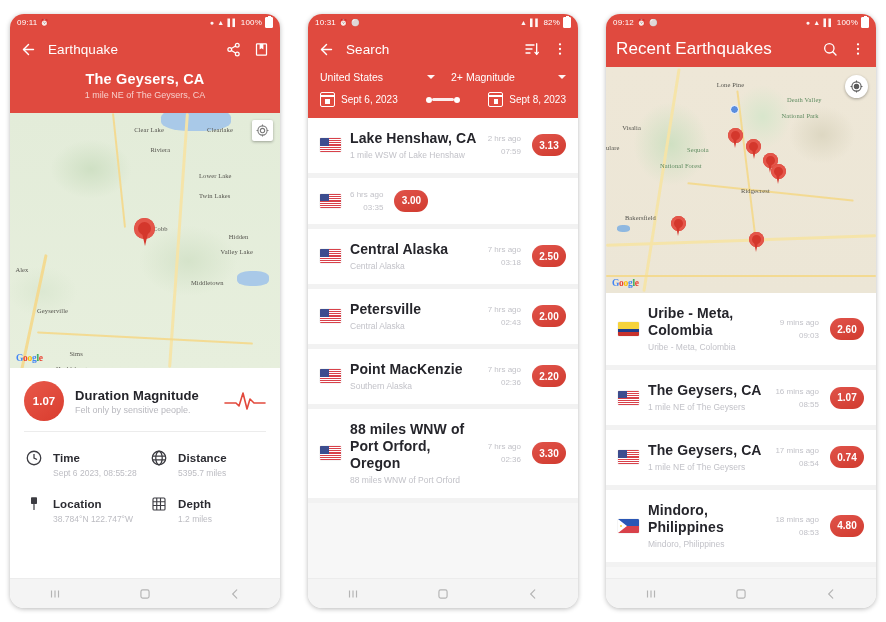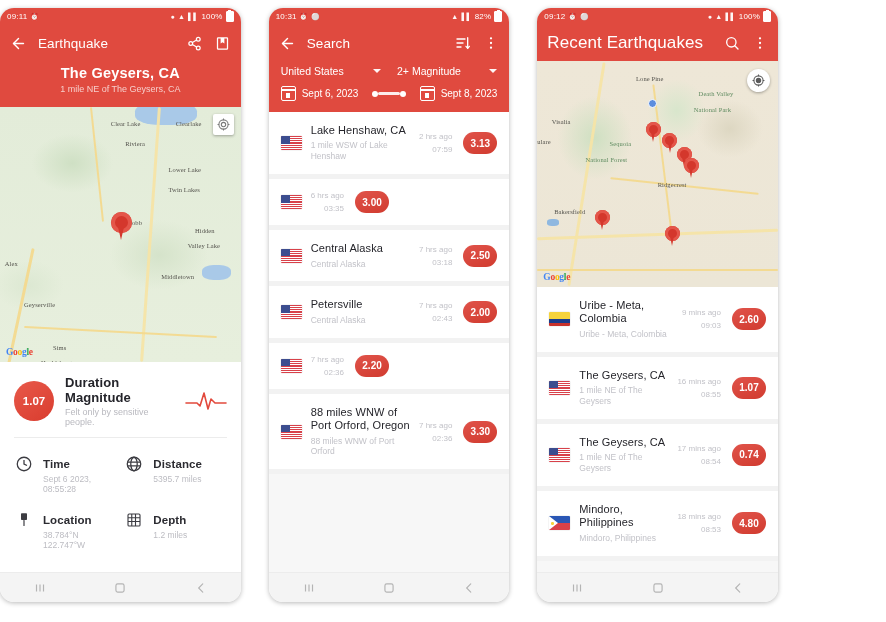--- a/index.html
+++ b/index.html
@@ -1,21 +1,21 @@
 <!DOCTYPE html>
 <html><head>
 <meta charset="utf-8">
 <style>
   html,body{margin:0;padding:0;}
   body{
     width:886px;height:622px;background:#ffffff;
     font-family:"Liberation Sans", sans-serif;
     overflow:hidden;
   }
-  .stage{position:relative;width:778px;height:622px;display:flex;gap:28px;justify-content:center;padding-top:8px;box-sizing:border-box;}
+  .stage{position:relative;width:886px;height:622px;display:flex;gap:28px;justify-content:center;padding-top:14px;box-sizing:border-box;}
 
   
   .phone{
     position:relative;width:270px;height:594px;border-radius:14px;
     background:#ffffff;overflow:hidden;
     box-shadow:0 1px 5px rgba(0,0,0,.28);
     display:flex;flex-direction:column;
   }
 
   
@@ -114,21 +114,21 @@
   .infocell{display:flex;gap:9px;align-items:flex-start;}
   .infoico{width:20px;height:20px;flex:0 0 auto;color:#3c3c42;display:flex;align-items:center;justify-content:center;}
   .infolab{font-size:11.5px;font-weight:700;color:#2b2b31;letter-spacing:.1px;}
   .infoval{font-size:8.5px;color:#bcbcc2;margin-top:2px;}
 
   
   .list{flex:1;background:#f7f7f7;overflow:hidden;}
   .qitem{display:flex;align-items:center;gap:9px;background:#fff;padding:12px 12px;border-bottom:5px solid #f2f2f2;}
   .flag{width:21px;height:14px;flex:0 0 auto;border-radius:1px;overflow:hidden;box-shadow:0 0 0 .5px rgba(0,0,0,.08);}
   .qmain{flex:1;min-width:0;}
-  .qname{font-size:11px;font-weight:400;color:#25252b;line-height:1.22;letter-spacing:.1px;}
+  .qname{font-size:14px;font-weight:700;color:#25252b;line-height:1.22;letter-spacing:.1px;}
   .qplace{font-size:8.5px;color:#c2c2c8;margin-top:3px;line-height:1.28;}
   .qtime{text-align:right;flex:0 0 auto;margin-right:2px;}
   .qago{font-size:8px;color:#c2c2c8;white-space:nowrap;}
   .qclock{font-size:8px;color:#c2c2c8;margin-top:4px;}
   .qmag{width:34px;height:22px;border-radius:11px;background:#d9453a;color:#fff;
     display:flex;align-items:center;justify-content:center;font-size:10px;font-weight:600;flex:0 0 auto;
     background-image:linear-gradient(160deg,#e0534a,#d13b2f);}
 
   
   .navbar{height:29px;background:#f4f4f4;display:flex;align-items:center;justify-content:space-around;flex:0 0 auto;border-top:1px solid #ececec;}
@@ -447,20 +447,24 @@
             <div class="qago">7 hrs ago</div>
             <div class="qclock">02:43</div>
           </div>
           <div class="qmag">2.00</div>
         </div>
         <div class="qitem">
           <span class="flag f-us">
             <span class="stripes"></span>
             <span class="canton"></span>
           </span>
+          <div class="qmain">
+            <div class="qname">Point MacKenzie</div>
+            <div class="qplace">Southern Alaska</div>
+          </div>
           <div class="qtime">
             <div class="qago">7 hrs ago</div>
             <div class="qclock">02:36</div>
           </div>
           <div class="qmag">2.20</div>
         </div>
         <div class="qitem">
           <span class="flag f-us">
             <span class="stripes"></span>
             <span class="canton"></span>

